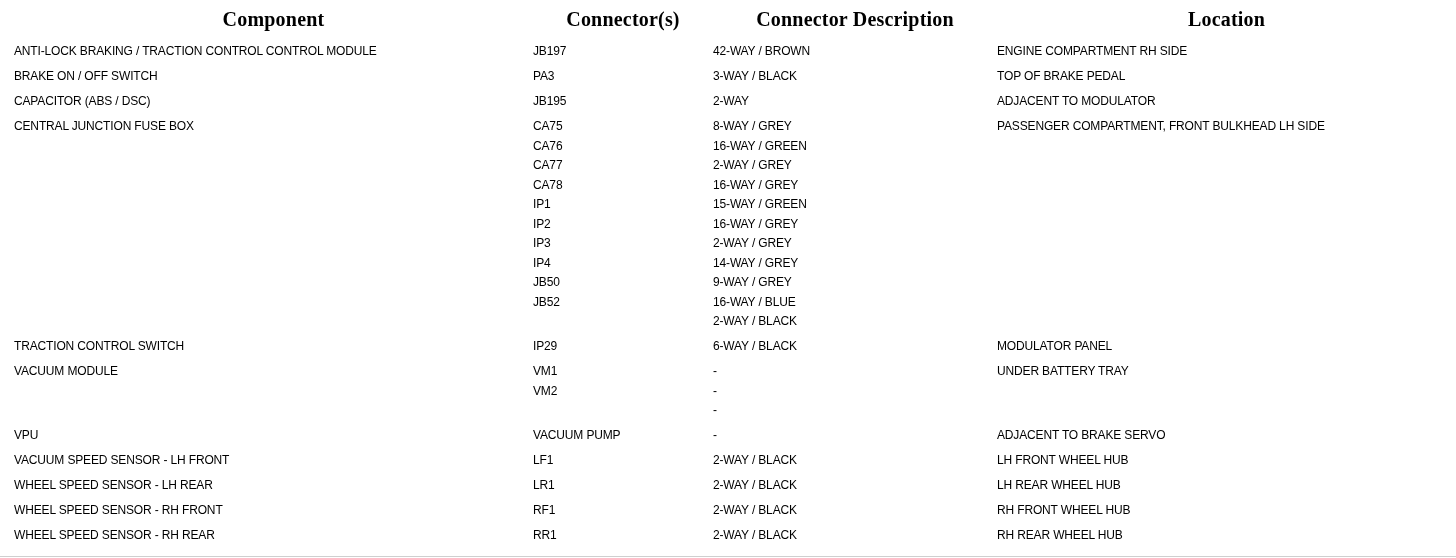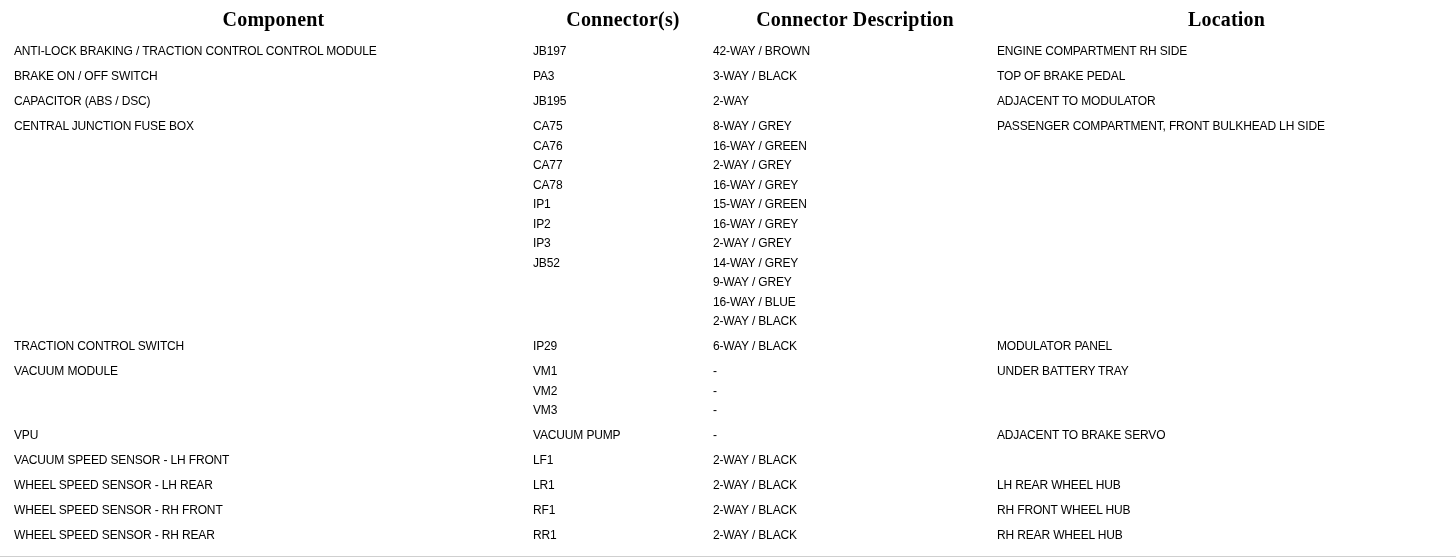--- a/index.html
+++ b/index.html
@@ -93,20 +93,22 @@
       <div class="grid data-row">
         <div class="cell">CENTRAL JUNCTION FUSE BOX</div>
         <div class="cell">
           <div class="line">CA75</div>
           <div class="line">CA76</div>
           <div class="line">CA77</div>
           <div class="line">CA78</div>
           <div class="line">IP1</div>
           <div class="line">IP2</div>
           <div class="line">IP3</div>
+          <div class="line">IP4</div>
+          <div class="line">JB50</div>
           <div class="line">JB52</div>
         </div>
         <div class="cell">
           <div class="line">8-WAY / GREY</div>
           <div class="line">16-WAY / GREEN</div>
           <div class="line">2-WAY / GREY</div>
           <div class="line">16-WAY / GREY</div>
           <div class="line">15-WAY / GREEN</div>
           <div class="line">16-WAY / GREY</div>
           <div class="line">2-WAY / GREY</div>
@@ -125,21 +127,20 @@
         <div class="cell">
           <div class="line">6-WAY / BLACK</div>
         </div>
         <div class="cell">MODULATOR PANEL</div>
       </div>
       <div class="grid data-row">
         <div class="cell">VACUUM MODULE</div>
         <div class="cell">
           <div class="line">VM1</div>
           <div class="line">VM2</div>
-          <div class="line">VM3</div>
         </div>
         <div class="cell">
           <div class="line">-</div>
           <div class="line">-</div>
           <div class="line">-</div>
         </div>
         <div class="cell">UNDER BATTERY TRAY</div>
       </div>
       <div class="grid data-row">
         <div class="cell">
@@ -152,20 +153,21 @@
         <div class="cell">ADJACENT TO BRAKE SERVO</div>
       </div>
       <div class="grid data-row">
         <div class="cell">VACUUM SPEED SENSOR - LH FRONT</div>
         <div class="cell">
           <div class="line">LF1</div>
         </div>
         <div class="cell">
           <div class="line">2-WAY / BLACK</div>
         </div>
+        <div class="cell">LH FRONT WHEEL HUB</div>
       </div>
       <div class="grid data-row">
         <div class="cell">WHEEL SPEED SENSOR - LH REAR</div>
         <div class="cell">
           <div class="line">LR1</div>
         </div>
         <div class="cell">
           <div class="line">2-WAY / BLACK</div>
         </div>
         <div class="cell">LH REAR WHEEL HUB</div>

